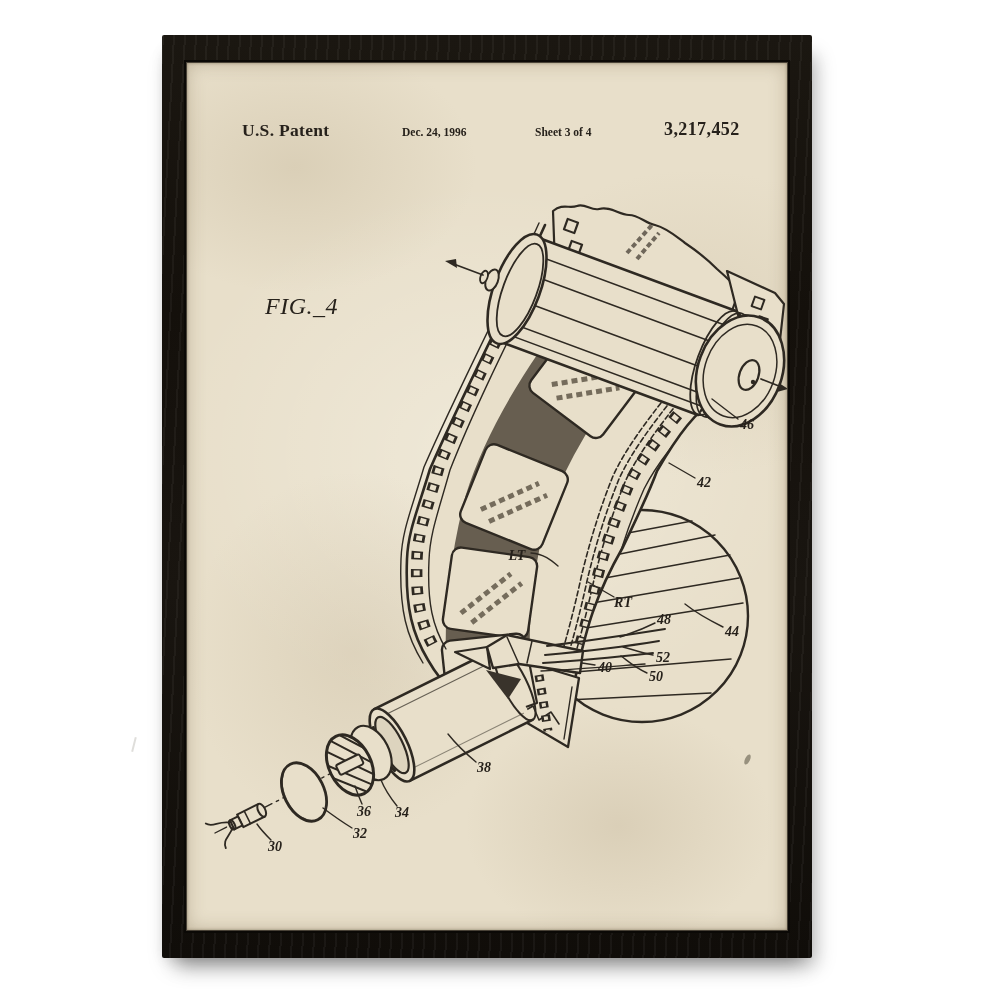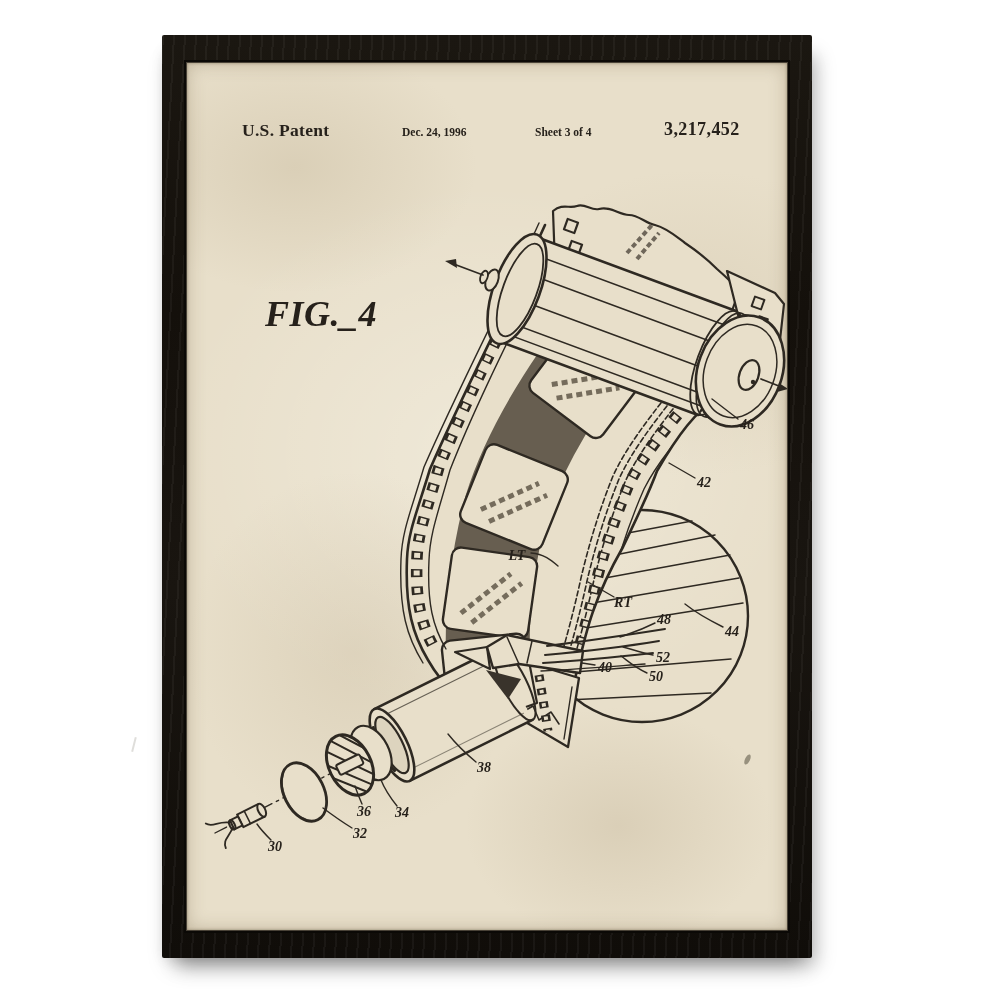--- a/index.html
+++ b/index.html
@@ -22,21 +22,21 @@
            radial-gradient(ellipse 220px 170px at 72% 88%, rgba(168,150,118,.22), rgba(0,0,0,0) 70%),
            radial-gradient(ellipse 420px 360px at 50% 45%, rgba(255,255,248,.30), rgba(0,0,0,0) 75%);
          box-shadow: 0 0 0 1px #494237, 0 0 0 3px #0b0906,
                      inset 0 0 18px rgba(110,90,60,.33), inset 0 0 3px rgba(60,45,25,.45);}
   
   .hdr{position:absolute;color:#26211b;white-space:nowrap;}
   #h-title {left:55px;top:57px;font-size:17.5px;font-weight:bold;letter-spacing:.3px;}
   #h-date  {left:215px;top:63px;font-size:11.5px;font-weight:bold;}
   #h-sheet {left:331px;top:63px;font-size:11.5px;font-weight:bold;margin-left:17px;}
   #h-number{left:477px;top:56px;font-size:18px;font-weight:bold;letter-spacing:.4px;}
-  #fig-label{position:absolute;left:78px;top:230px;font-size:36px;font-weight:bold;
+  #fig-label{position:absolute;left:78px;top:230px;font-size:24px;font-weight:normal;
              font-style:italic;color:#26211b;letter-spacing:.5px;}
   
   #drawing{position:absolute;left:0;top:0;width:600px;height:867px;}
   .ln{stroke:#2e2922;fill:none;stroke-linecap:round;stroke-linejoin:round;}
   .fp{fill:#e8dfca;}
   .callout{font-family:"Liberation Serif","DejaVu Serif",serif;font-size:14px;font-weight:bold;
            font-style:italic;fill:#26211b;text-anchor:middle;}
   
   #wall-scratch{position:absolute;left:133px;top:737px;width:2px;height:15px;background:#d2d0cc;
                 transform:rotate(14deg);opacity:.7;}

